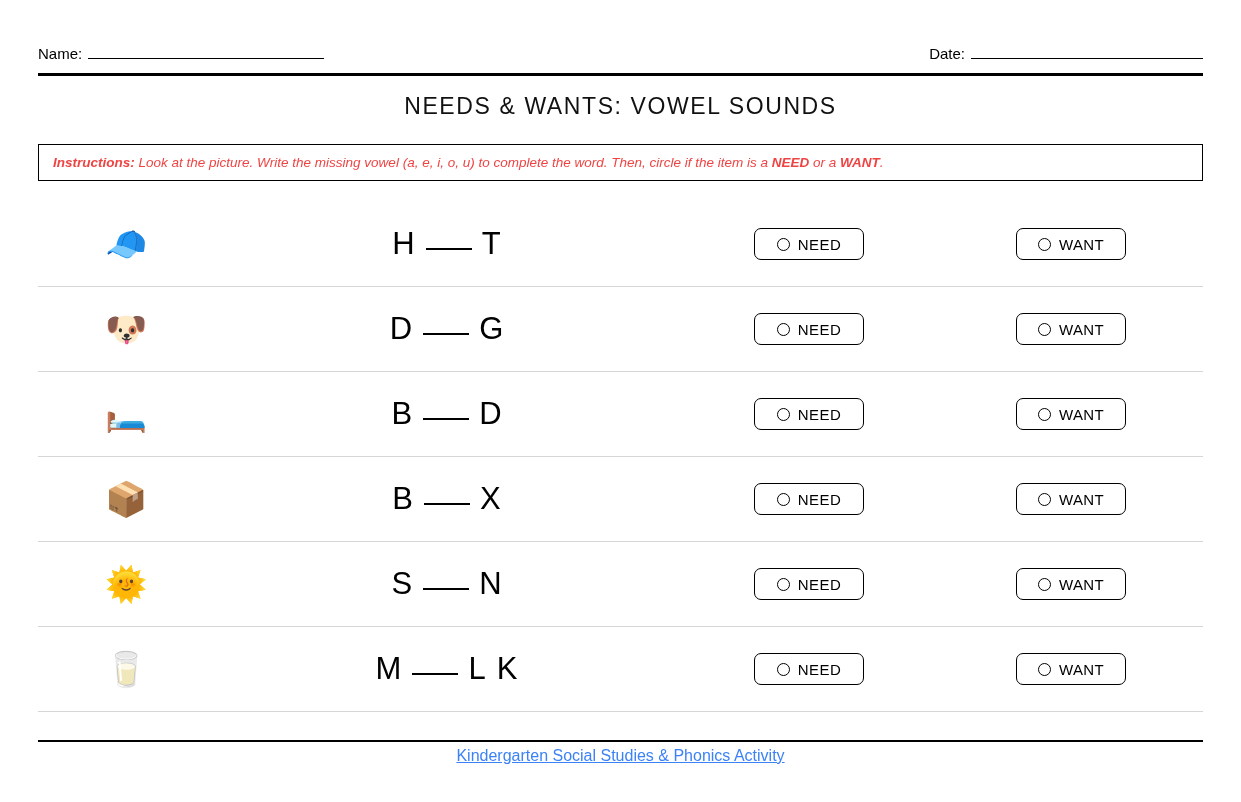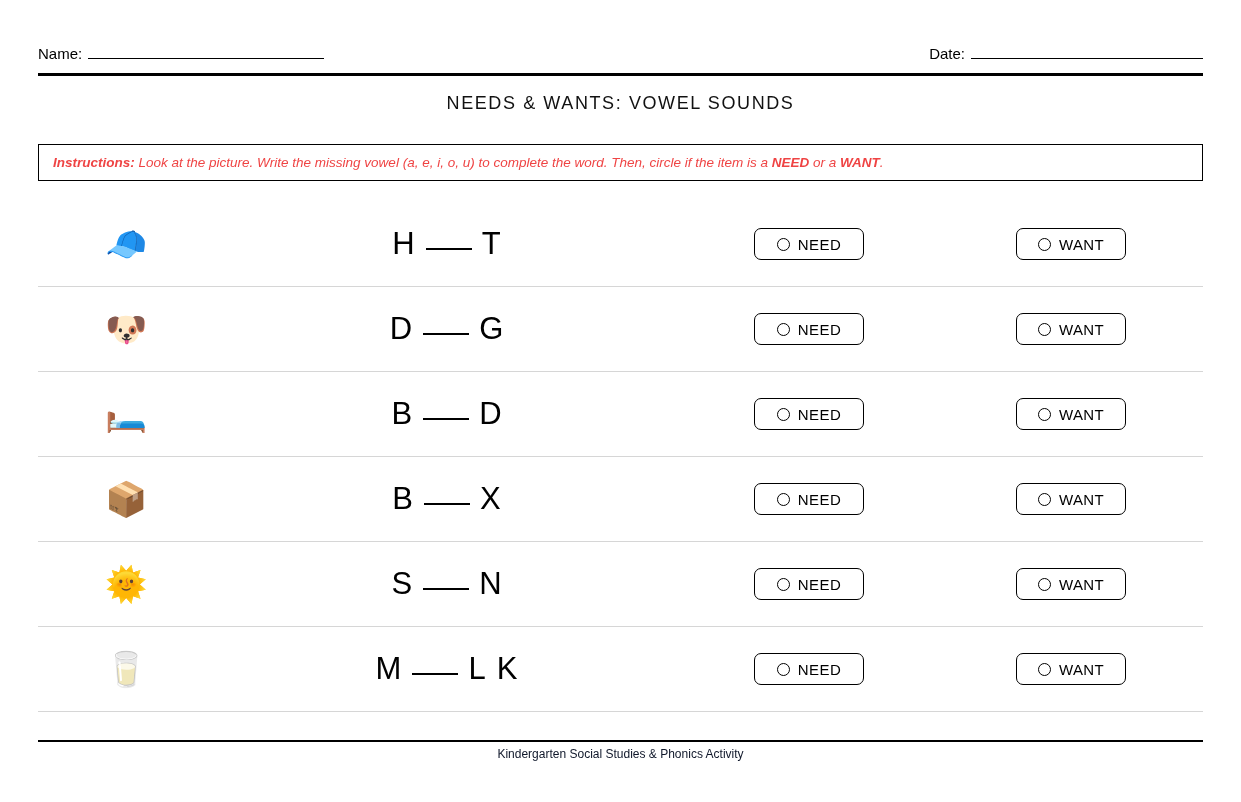--- a/index.html
+++ b/index.html
@@ -64,21 +64,21 @@
     border-top: 3px solid #000;
   }
 
   
   .title {
     position: absolute;
     left: 0;
     top: 93px;
     width: 1241px;
     text-align: center;
-    font-size: 18px;
+    font-size: 23px;
     letter-spacing: 1.6px;
     font-weight: 400;
     color: #111;
   }
 
   
   .instructions-box {
     position: absolute;
     left: 38px;
     top: 144px;
@@ -195,22 +195,23 @@
     width: 1165px;
     height: 0;
     border-top: 2.6px solid #000;
   }
   .footer {
     position: absolute;
     left: 0;
     top: 747px;
     width: 1241px;
     text-align: center;
-    font-size: 12px;
-    color: #0f172a;
+    font-size: 16px;
+    color: #3b82f6;
+    text-decoration: underline;
   }
 </style>
 </head>
 <body>
 
 <div class="sheet">
 
   <div class="namedate">
     <div class="field">
       <span class="field-label">Name:</span>

